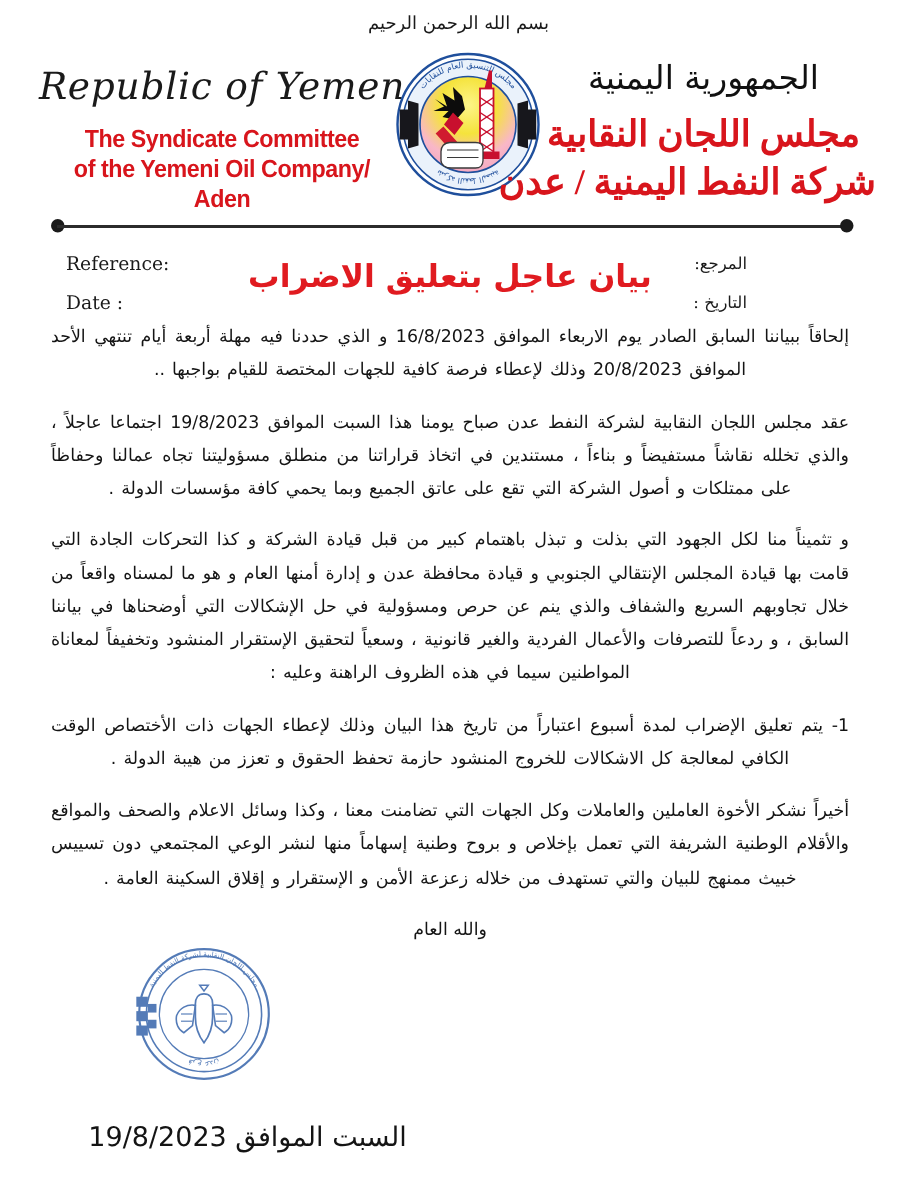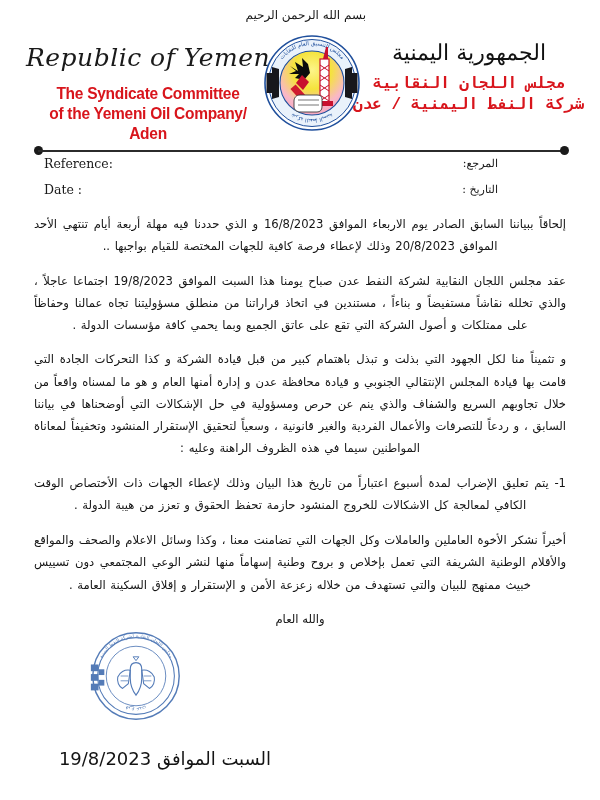--- a/index.html
+++ b/index.html
@@ -62,23 +62,23 @@
   }
   .country-ar {
     font-family: "DejaVu Serif", serif;
     font-size: 22px;
     color: #111111;
     line-height: 1.25;
     white-space: nowrap;
   }
   .org-ar {
     margin-top: 7px;
-    font-family: Liberation Mono, monospace;
+    font-family: Liberation Serif, serif;
     font-weight: bold;
-    font-size: 16px;
+    font-size: 24px;
     color: #d8151c;
     line-height: 1.36;
     white-space: nowrap;
   }
 
   
   .emblem-wrap {
     position: absolute;
     left: 258px;
     top: 8px;
@@ -128,21 +128,21 @@
     height: 9px;
     border-radius: 50%;
     background: #1a1a1a;
   }
   .rule-dot.l { left: 0; }
   .rule-dot.r { right: 0; }
 
   
   .meta-row {
     position: absolute;
-    top: 152px;
+    top: 164px;
     left: 0;
     width: 528px;
     height: 58px;
   }
   .ref-en, .date-en {
     position: absolute;
     left: 44px;
     font-family: "DejaVu Serif", serif;
     font-size: 12.5px;
     color: #1a1a1a;
@@ -334,20 +334,21 @@
   <div class="rule-wrap">
     <div class="rule-dot l"></div>
     <div class="rule-line"></div>
     <div class="rule-dot r"></div>
   </div>
 
   <div class="meta-row">
     <div class="ref-en">Reference:</div>
     <div class="date-en">Date :</div>
 
+    <div class="doc-title">بيان عاجل بتعليق الاضراب</div>
 
     <div class="ref-ar">المرجع:</div>
     <div class="date-ar">التاريخ :</div>
   </div>
 
   <div class="body-area">
 
     <p class="para j">إلحاقاً ببياننا السابق الصادر يوم الاربعاء الموافق 16/8/2023 و الذي حددنا فيه مهلة أربعة أيام تنتهي الأحد الموافق 20/8/2023 وذلك لإعطاء فرصة كافية للجهات المختصة للقيام بواجبها ..</p>
 
     <p class="para j">عقد مجلس اللجان النقابية لشركة النفط عدن  صباح يومنا هذا السبت الموافق 19/8/2023 اجتماعا عاجلاً ، والذي تخلله نقاشاً مستفيضاً و بناءاً ، مستندين في اتخاذ قراراتنا من منطلق مسؤوليتنا تجاه عمالنا وحفاظاً على ممتلكات و أصول الشركة التي تقع على عاتق الجميع وبما يحمي كافة مؤسسات الدولة .</p>

